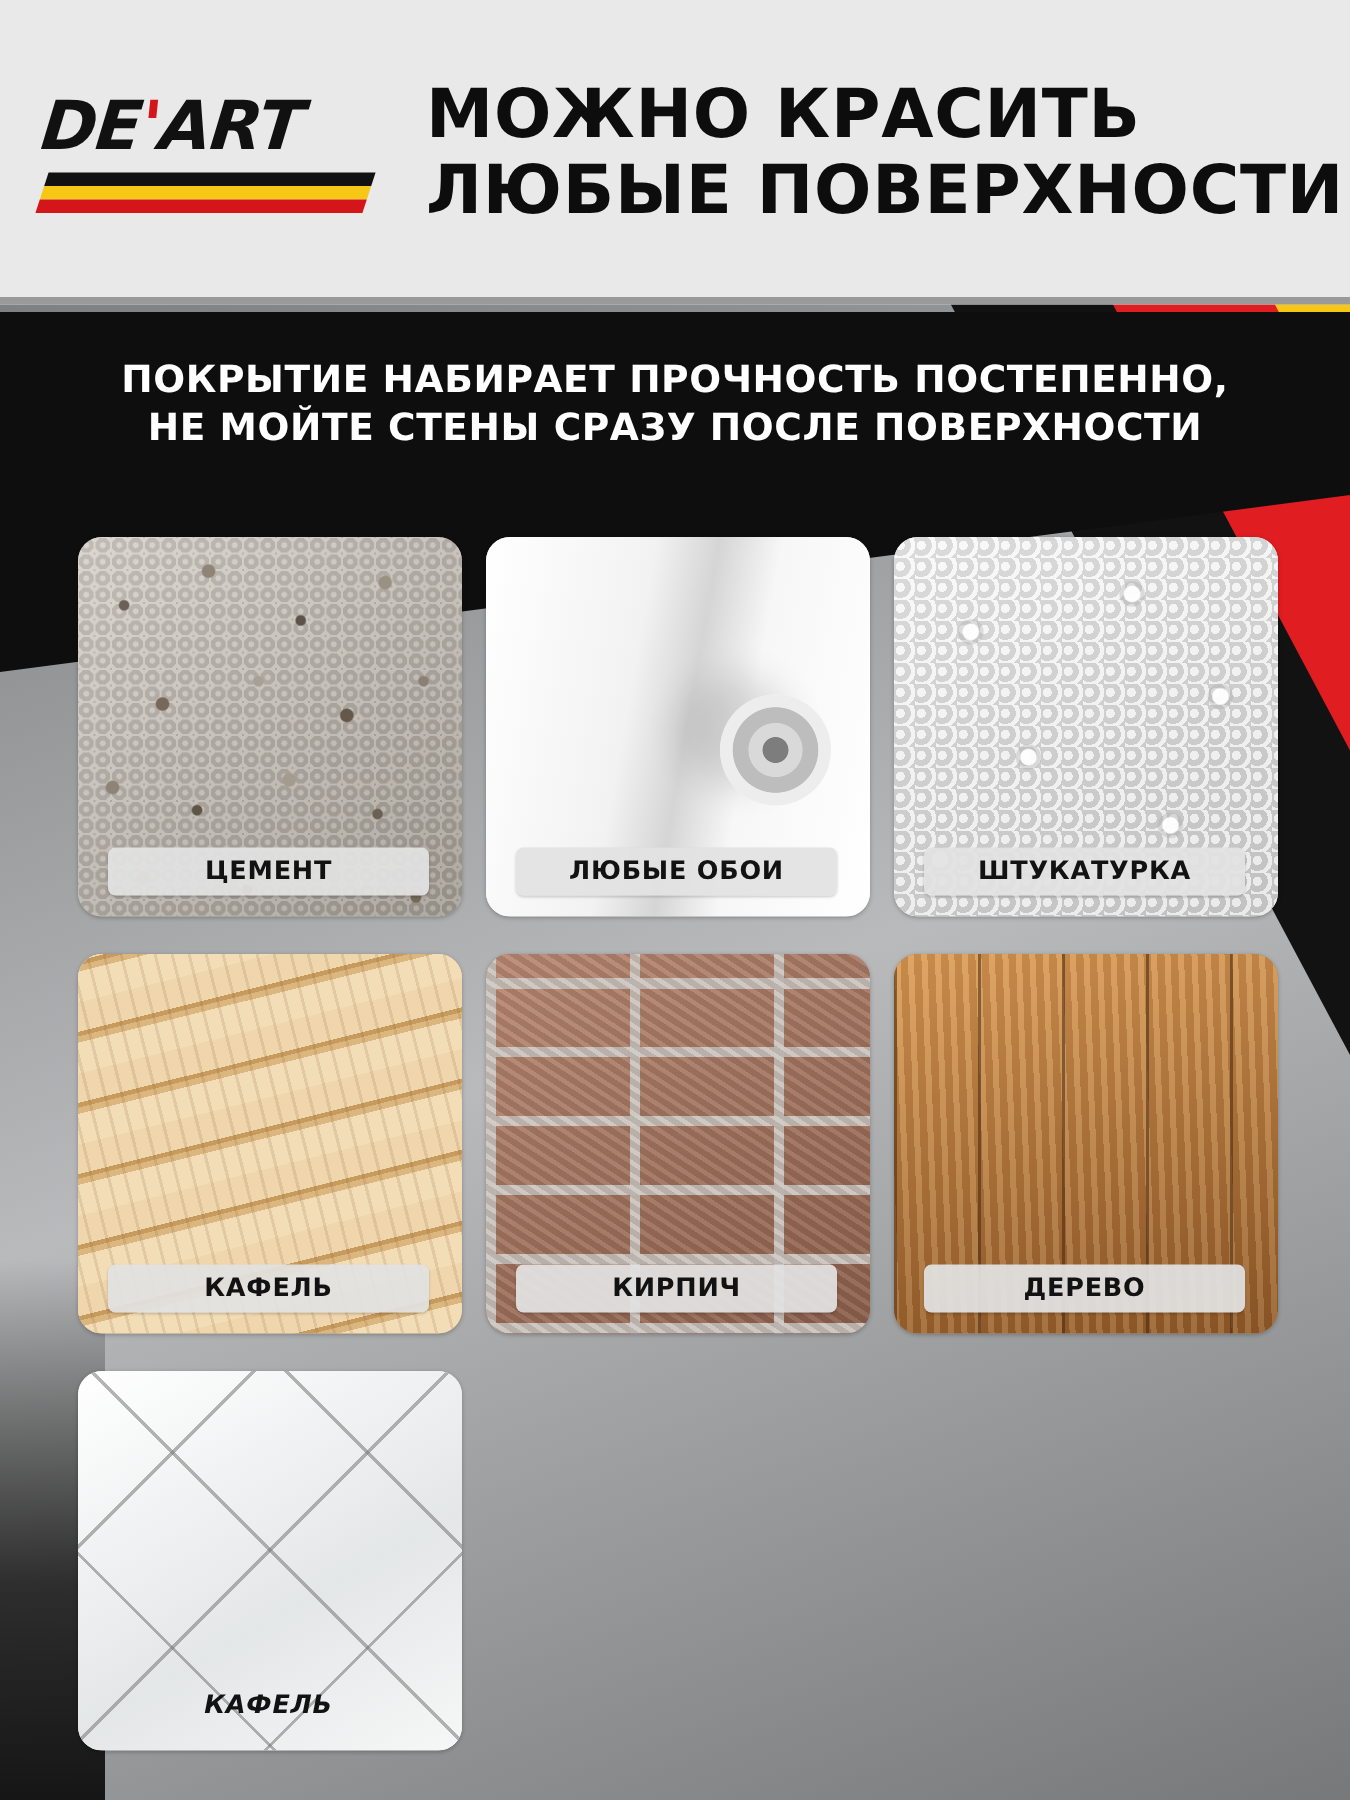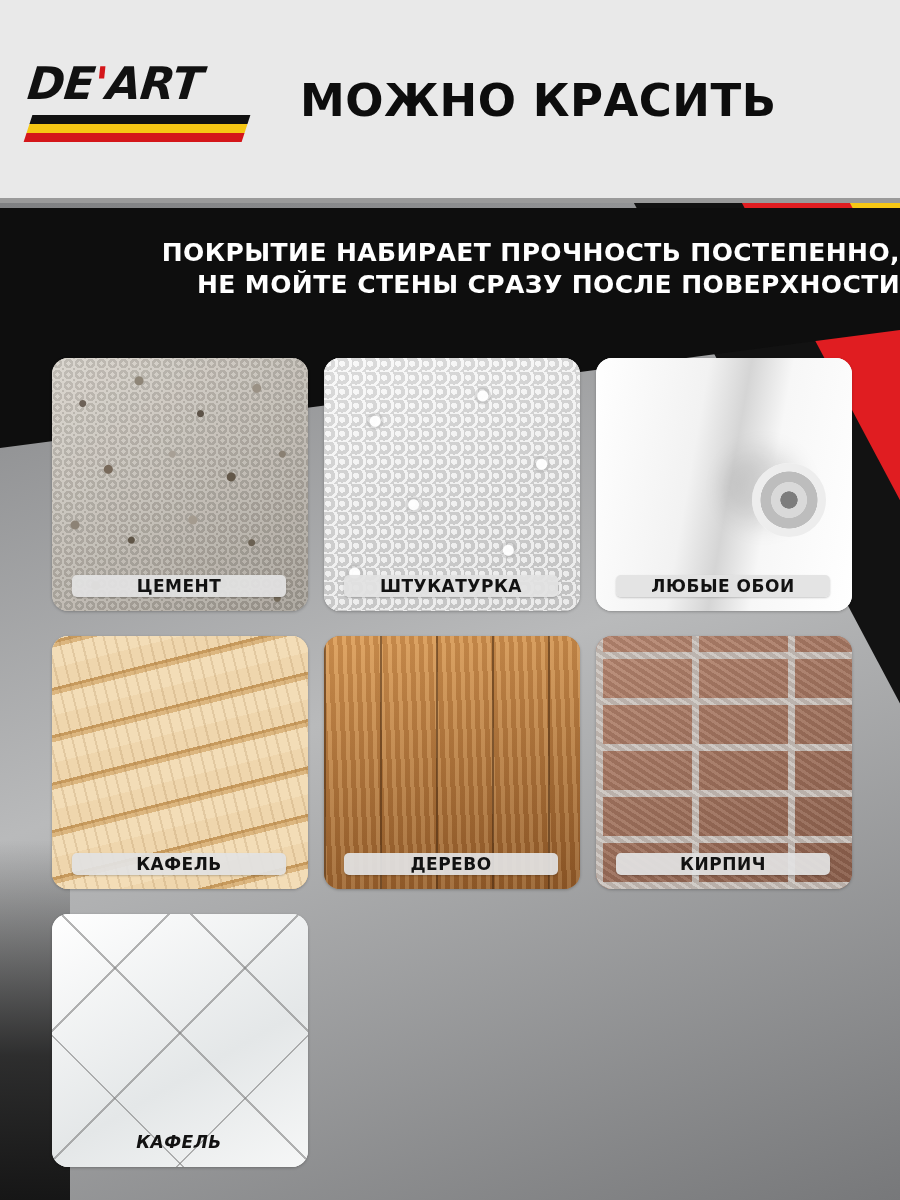--- a/index.html
+++ b/index.html
@@ -106,21 +106,21 @@
   
   .subband {
     position: absolute;
     left: 0;
     top: 208px;
     width: 900px;
     height: 122px;
     background: #0e0e0e;
     display: flex;
     flex-direction: column;
-    align-items: flex-end;
+    align-items: center;
     justify-content: center;
     z-index: 4;
   }
   .subband-line {
     font-family: "DejaVu Sans", sans-serif;
     font-weight: 700;
     font-size: 25px;
     color: #ffffff;
     line-height: 1.3;
     letter-spacing: 0.4px;
@@ -160,21 +160,21 @@
   }
   .tile .swatch {
     position: absolute;
     inset: 0;
   }
   .tile .caption {
     position: absolute;
     left: 20px;
     right: 22px;
     bottom: 14px;
-    height: 22px;
+    height: 32px;
     background: rgba(226,226,226,0.93);
     border-radius: 5px;
     display: flex;
     align-items: center;
     justify-content: center;
     font-family: "DejaVu Sans", sans-serif;
     font-weight: 700;
     font-size: 17px;
     color: #121212;
     letter-spacing: 0.5px;
@@ -348,62 +348,63 @@
     <div class="logo-block">
       <div class="logo-word"><span>DE</span><span class="accent">'</span><span>ART</span></div>
       <div class="logo-bars">
         <div class="bar-black"></div>
         <div class="bar-gold"></div>
         <div class="bar-red"></div>
       </div>
     </div>
     <div class="headline">
       <div class="headline-line">МОЖНО КРАСИТЬ</div>
+      <div class="headline-line">ЛЮБЫЕ ПОВЕРХНОСТИ</div>
     </div>
   </header>
 
   <div class="subband">
     <div class="subband-line">ПОКРЫТИЕ НАБИРАЕТ ПРОЧНОСТЬ ПОСТЕПЕННО,</div>
     <div class="subband-line">НЕ МОЙТЕ СТЕНЫ СРАЗУ ПОСЛЕ ПОВЕРХНОСТИ</div>
   </div>
 
   <div class="black-wedge"></div>
 
   <div class="grid">
 
     <div class="tile">
       <div class="swatch tex-cement"></div>
       <div class="caption">ЦЕМЕНТ</div>
     </div>
 
     <div class="tile">
+      <div class="swatch tex-wallpaper"></div>
+      <div class="caption">ЛЮБЫЕ ОБОИ</div>
+    </div>
+
+    <div class="tile">
       <div class="swatch tex-plaster"></div>
       <div class="caption">ШТУКАТУРКА</div>
     </div>
 
-    <div class="tile">
-      <div class="swatch tex-wallpaper"></div>
-      <div class="caption">ЛЮБЫЕ ОБОИ</div>
-    </div>
-
 
 
     <div class="tile">
       <div class="swatch tex-lining"></div>
       <div class="caption">КАФЕЛЬ</div>
     </div>
 
     <div class="tile">
+      <div class="swatch tex-brick"></div>
+      <div class="caption">КИРПИЧ</div>
+    </div>
+
+    <div class="tile">
       <div class="swatch tex-wood"></div>
       <div class="caption">ДЕРЕВО</div>
-    </div>
-
-    <div class="tile">
-      <div class="swatch tex-brick"></div>
-      <div class="caption">КИРПИЧ</div>
     </div>
 
     <div class="tile no-box">
       <div class="swatch tex-tile"></div>
       <div class="caption">КАФЕЛЬ</div>
     </div>
 
   </div>
 </div>
 

